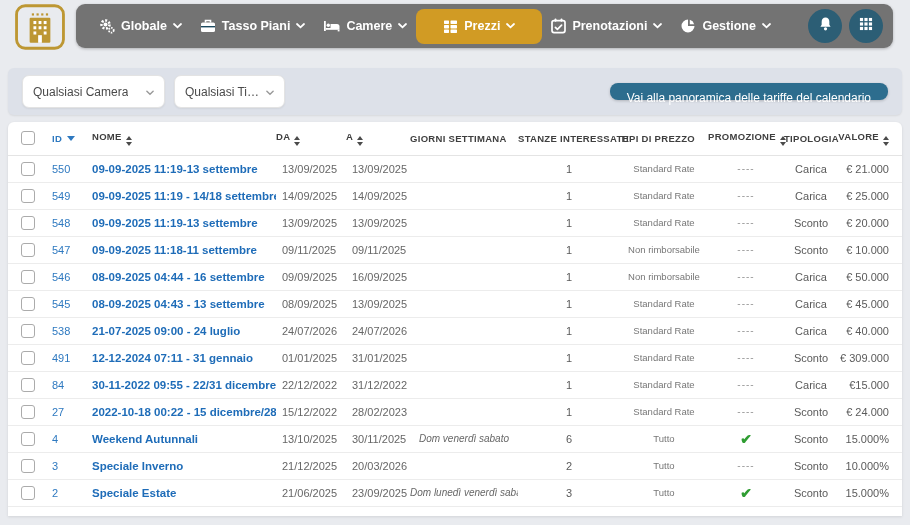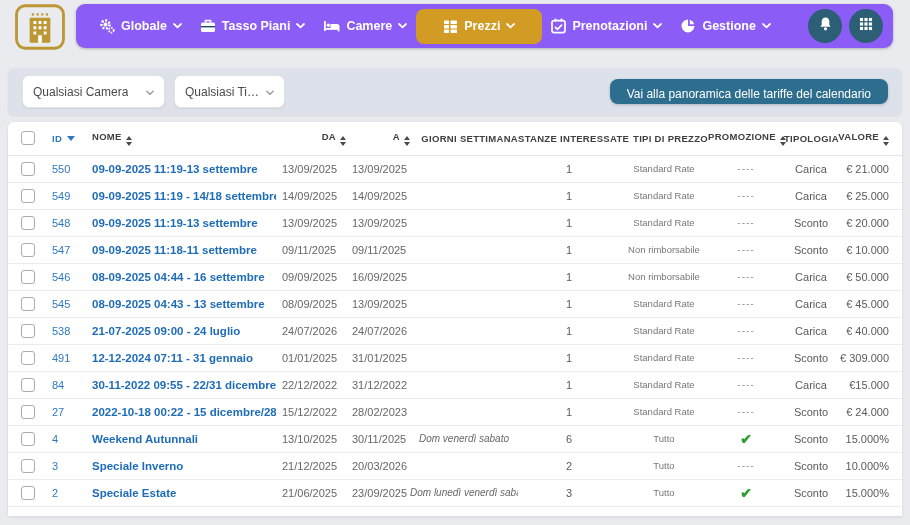--- a/index.html
+++ b/index.html
@@ -3,21 +3,21 @@
 <meta charset="utf-8">
 <style>
   * { margin:0; padding:0; box-sizing:border-box; }
   html,body { width:910px; height:525px; overflow:hidden;
     font-family:"Liberation Sans", sans-serif; background:#e9ebef; }
 
   
   .topbar { position:relative; height:56px; }
   .logo { position:absolute; left:12px; top:3px; width:56px; height:48px; }
   .navbar { position:absolute; left:76px; right:17px; top:4px; height:44px;
-    background:#8b5cf6; border-radius:9px; display:flex; align-items:center;
+    background:#737373; border-radius:9px; display:flex; align-items:center;
     padding:0 10px 0 14px; box-shadow:0 1px 3px rgba(0,0,0,.25); }
   .nav-item { display:flex; align-items:center; gap:6px; color:#fff;
     font-size:12.5px; font-weight:bold; padding:6px 9px; border-radius:8px;
     white-space:nowrap; cursor:pointer; }
   .nav-item.active { background:#d19b24; padding:10px 27px; }
   .nav-item .nicon { display:flex; align-items:center; }
   .nav-right { margin-left:auto; display:flex; gap:7px; align-items:center; }
   .circle-btn { width:34px; height:34px; border-radius:50%; background:#2c5e75;
     display:flex; align-items:center; justify-content:center; cursor:pointer; }
 
@@ -25,32 +25,32 @@
   .filterbar { position:absolute; left:8px; right:8px; top:68px; height:47px;
     background:#dde1e9; border-radius:6px; display:flex; align-items:center;
     padding:0 14px; box-shadow:0 1px 2px rgba(0,0,0,.08); }
   .select { background:#fff; border:1px solid #e3e3e3; border-radius:7px;
     height:33px; display:flex; align-items:center; justify-content:space-between;
     padding:0 10px; font-size:12px; color:#4a4a4a; margin-right:9px;
     box-shadow:0 1px 2px rgba(0,0,0,.06); cursor:pointer; }
   .select .val { overflow:hidden; white-space:nowrap; text-overflow:ellipsis; }
   .sel-room { width:143px; } .sel-type { width:111px; } .sel-any { width:99px; }
   .cal-btn { margin-left:auto; background:#2d6d8e; color:#fff; border:none;
-    border-radius:8px; height:25px; padding:8px 17px; font-size:12px;
+    border-radius:8px; height:17px; padding:8px 17px; font-size:12px;
     font-family:"Liberation Sans", sans-serif; cursor:pointer;
     box-shadow:0 1px 3px rgba(0,0,0,.2); }
 
   
   .card { position:absolute; left:8px; right:8px; top:122px; height:394px;
     background:#fff; border-radius:6px 6px 0 0; box-shadow:0 1px 3px rgba(0,0,0,.1);
     overflow:hidden; }
   table { width:100%; border-collapse:collapse; table-layout:fixed; }
   thead th { height:33px; font-size:9.5px; font-weight:bold; color:#3f3f3f;
     text-transform:uppercase; letter-spacing:.3px; border-bottom:1px solid #e4e4e4;
-    text-align:right; white-space:nowrap; cursor:pointer; }
+    text-align:left; white-space:nowrap; cursor:pointer; }
   th.c-check, td.c-check { text-align:center; }
   th.c-id { text-align:left; color:#2e79c0; padding-left:4px; }
   th.c-nome { text-align:left; padding-left:8px; }
   th.c-valore, td.c-valore { text-align:right; padding-right:13px; }
   tbody td { height:27px; border-bottom:1px solid #ececec; font-size:11px;
     color:#5a5a5a; text-align:center; white-space:nowrap; overflow:hidden; }
   td.c-id { text-align:left; padding-left:4px; }
   td.c-nome { text-align:left; padding-left:8px; }
   td.c-da, td.c-a { text-align:left; padding-left:6px; color:#666; }
   td.c-giorni { font-size:10px; color:#666;font-style:italic; }

